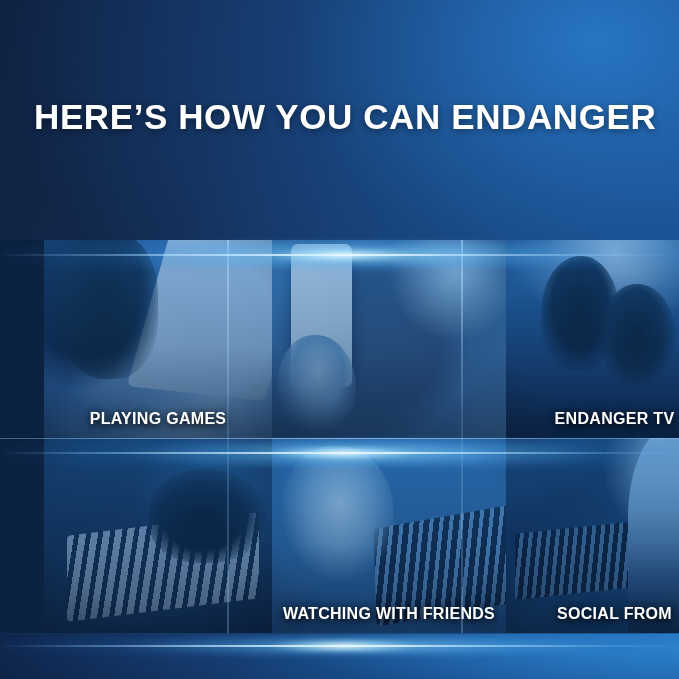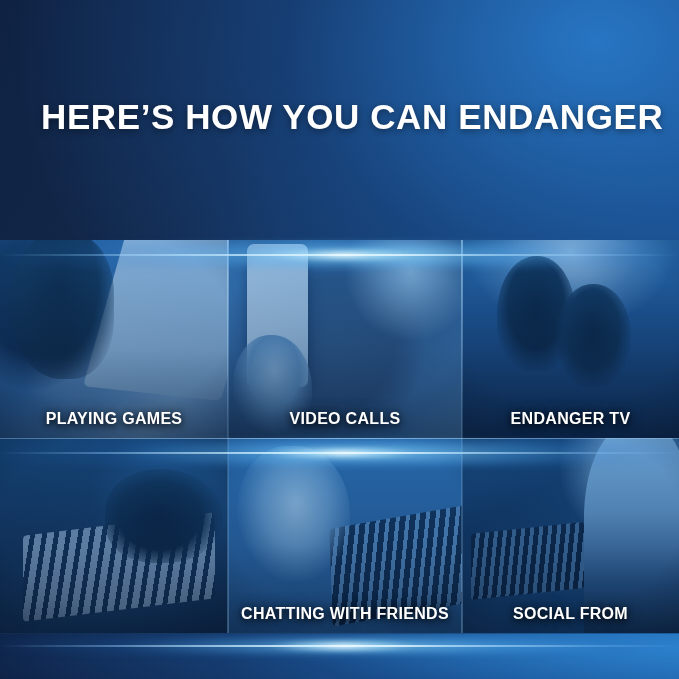--- a/index.html
+++ b/index.html
@@ -16,21 +16,21 @@
     width:679px; height:679px;
     overflow:hidden;
     background:
       radial-gradient(120% 90% at 88% 6%, rgba(40,120,200,0.95) 0%, rgba(26,80,150,0.55) 38%, rgba(12,32,64,0.0) 72%),
       linear-gradient(118deg, #0f2243 0%, #13294b 30%, #17406f 62%, #1d5ea4 100%);
   }
 
   
   .headline {
     position:absolute;
-    left:7px; right:0; top:96px;
+    left:0; right:0; top:96px;
     text-align:center;
     color:#ffffff;
     font-size:35px;
     font-weight:bold;
     letter-spacing:0.6px;
     line-height:1.21;
     text-shadow:0 2px 7px rgba(0,0,0,0.45);
     padding:0 34px;
   }
   .headline .hl-line { display:block; white-space:nowrap; }
@@ -38,20 +38,21 @@
   
   .grid {
     position:absolute;
     left:0; top:240px;
     width:560px; height:393px;
     display:grid;
     grid-template-columns:228px 234px 217px;
     grid-template-rows:198px 195px;
     background:#0b2murray;
     background-color:#0b2240;
+    padding-left:44px;
   }
 
   .cell {
     position:relative;
     overflow:hidden;
     outline:1px solid rgba(150,200,255,0.30);
     outline-offset:-1px;
   }
   .cell .photo {
     position:absolute;
@@ -284,41 +285,40 @@
       <div class="photo p-games"></div>
       <div class="wash"></div>
       <div class="vignette"></div>
       <div class="caption">PLAYING GAMES</div>
     </div>
 
     <div class="cell">
       <div class="photo p-video"></div>
       <div class="wash"></div>
       <div class="vignette"></div>
-      <div class="caption">VIDEO CALLS</div>
     </div>
 
     <div class="cell">
       <div class="photo p-tv"></div>
       <div class="wash"></div>
       <div class="vignette"></div>
       <div class="caption">ENDANGER TV</div>
     </div>
 
     <div class="cell">
       <div class="photo p-work"></div>
       <div class="wash"></div>
       <div class="vignette"></div>
     </div>
 
     <div class="cell">
       <div class="photo p-chat"></div>
       <div class="wash"></div>
       <div class="vignette"></div>
-      <div class="caption">CHATTING WITH FRIENDS</div>
+      <div class="caption">WATCHING WITH FRIENDS</div>
     </div>
 
     <div class="cell">
       <div class="photo p-social"></div>
       <div class="wash"></div>
       <div class="vignette"></div>
       <div class="caption">SOCIAL FROM</div>
     </div>
 
   </div>

